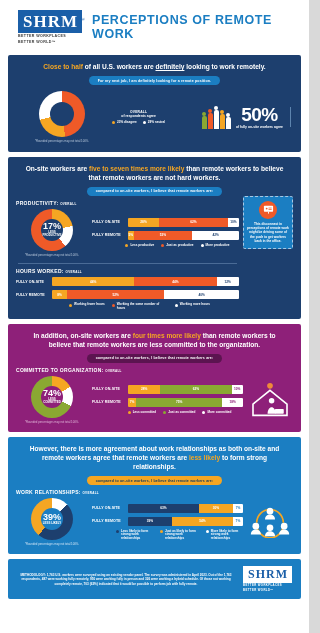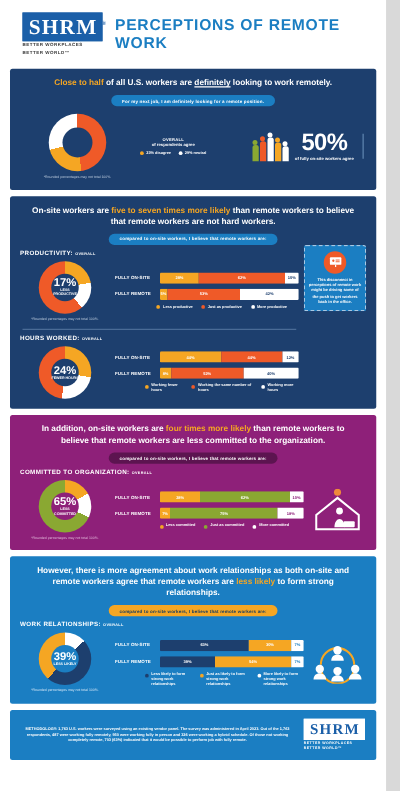--- a/index.html
+++ b/index.html
@@ -265,28 +265,20 @@
           </div>
         </div>
 
         <div class="hr-sep"></div>
 
         <div class="chart-title">
           <span>HOURS WORKED:</span>
           <span class="tiny">OVERALL</span>
         </div>
         <div class="chart-row">
-          <div class="chart-left">
-            <div class="donut" style="width:42px;height:42px;background:conic-gradient(#f5a623 0deg 101deg,#ffffff 101deg 187deg,#ef5a28 187deg 360deg);">
-              <div class="hole" style="width:22px;height:22px;">
-                <span class="d-pct">24%</span>
-                <span class="d-sub">FEWER HOURS</span>
-              </div>
-            </div>
-          </div>
           <div class="chart-bars">
             <div class="barline">
               <span class="barlabel">FULLY ON-SITE</span>
               <div class="bar">
                 <div class="seg" style="flex:44;background:#f5a623;color:#fff">44%</div>
                 <div class="seg" style="flex:44;background:#ef5a28;color:#fff">44%</div>
                 <div class="seg" style="flex:12;background:#ffffff;color:#1d3f6e">12%</div>
               </div>
             </div>
             <div class="barline">
@@ -337,21 +329,21 @@
     <div class="pill pill-plum">compared to on-site workers, I believe that remote workers are:</div>
 
     <div class="chart-title">
       <span>COMMITTED TO ORGANIZATION:</span>
       <span class="tiny">OVERALL</span>
     </div>
     <div class="chart-row">
       <div class="chart-left">
         <div class="donut" style="width:42px;height:42px;background:conic-gradient(#f5a623 0deg 61deg,#ffffff 61deg 115deg,#8aa832 115deg 360deg);">
           <div class="hole" style="width:22px;height:22px;background:#8e2079;">
-            <span class="d-pct">65%</span>
+            <span class="d-pct">74%</span>
             <span class="d-sub">LESS COMMITTED</span>
           </div>
         </div>
         <div class="caption-note" style="color:#e0b6d9">*Rounded percentages may not total 100%.</div>
       </div>
       <div class="chart-bars">
         <div class="barline">
           <span class="barlabel">FULLY ON-SITE</span>
           <div class="bar">
             <div class="seg" style="flex:28;background:#f5a623;color:#fff">28%</div>

